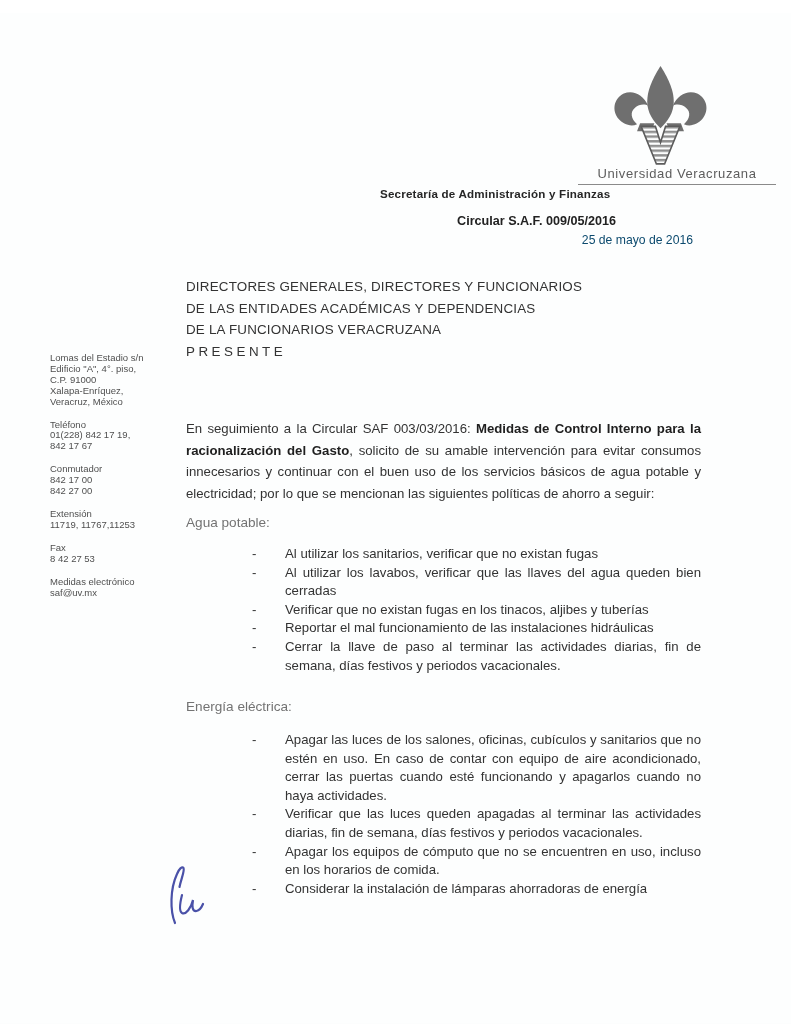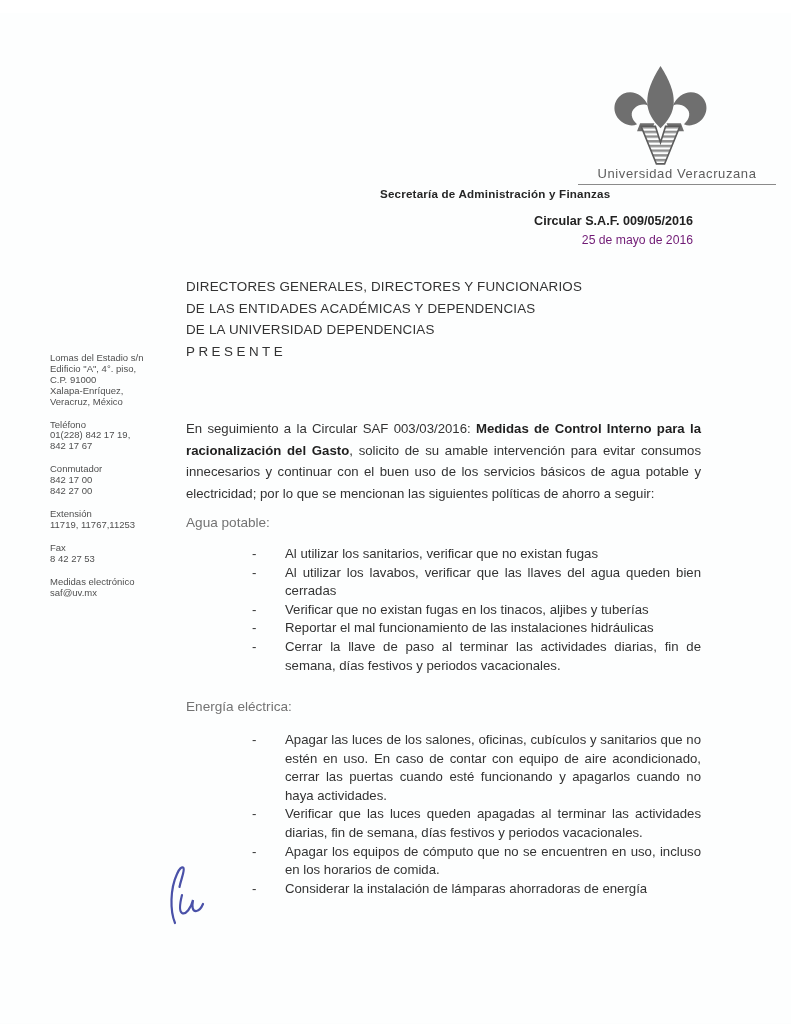--- a/index.html
+++ b/index.html
@@ -22,25 +22,25 @@
     color:#5d5d5d; padding-bottom:3px;
     border-bottom:1.5px solid #8a8a8a;
   }
   .dept {
     position:absolute; left:380px; top:174px; width:313px;
     font-weight:bold; font-size:11.6px;
     color:#262626; letter-spacing:0.2px;
   }
   .circular {
     position:absolute; left:380px; top:201px; width:313px;
-    text-align:right; font-weight:bold; font-size:12.6px; color:#222;
+    text-align:center; font-weight:bold; font-size:12.6px; color:#222;
   }
   .date {
     position:absolute; left:380px; top:220px; width:313px;
-    text-align:right; font-size:12.2px; color:#701a75;
+    text-align:right; font-size:12.2px; color:#0c4a6e;
   }
 
   
   .recipient {
     position:absolute; left:186px; top:263px; width:440px;
     font-size:13.4px; line-height:21.5px; color:#333;
     letter-spacing:0.2px;
   }
   .recipient .salutation { letter-spacing:3.5px; }
 
@@ -111,21 +111,21 @@
   </div>
 
   <div class="uv-name">Universidad  Veracruzana</div>
   <div class="dept">Secretaría de Administración y Finanzas</div>
   <div class="circular">Circular S.A.F. 009/05/2016</div>
   <div class="date">25 de mayo de 2016</div>
 
   <div class="recipient">
     <div>DIRECTORES GENERALES, DIRECTORES Y FUNCIONARIOS</div>
     <div>DE LAS ENTIDADES ACADÉMICAS Y DEPENDENCIAS</div>
-    <div>DE LA UNIVERSIDAD DEPENDENCIAS</div>
+    <div>DE LA FUNCIONARIOS VERACRUZANA</div>
     <div class="salutation">PRESENTE</div>
   </div>
 
   <div class="sidebar">
     <div class="group" style="margin-top:0">
       <div>Lomas del Estadio s/n</div>
       <div>Edificio "A", 4°. piso,</div>
       <div>C.P. 91000</div>
       <div>Xalapa-Enríquez,</div>
       <div>Veracruz, México</div>

